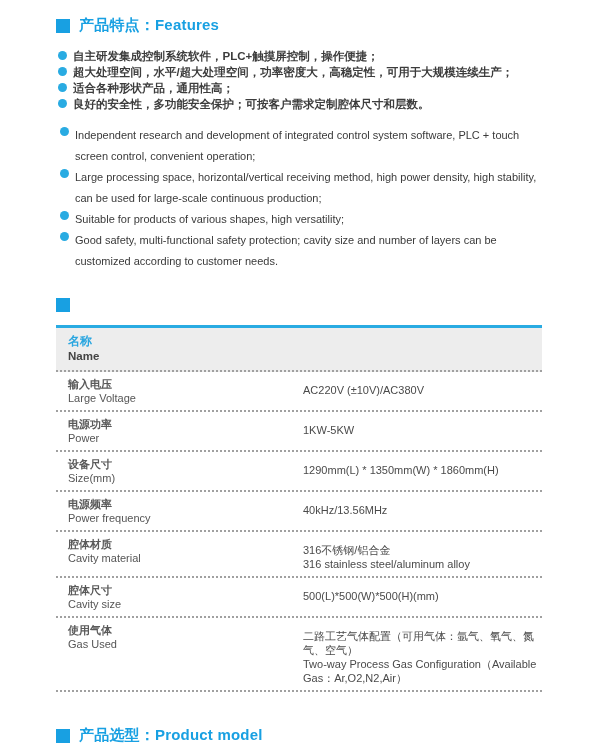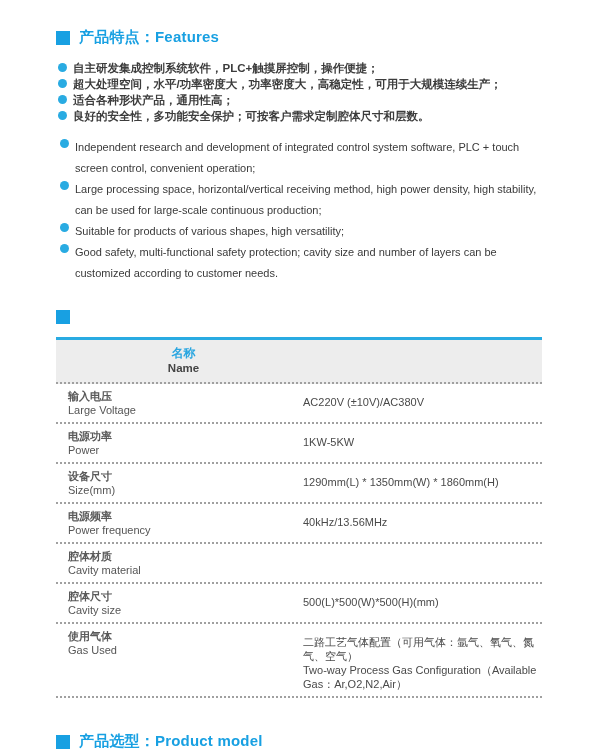--- a/index.html
+++ b/index.html
@@ -1,20 +1,20 @@
 <!DOCTYPE html>
 <html><head>
 <meta charset="utf-8">
 <style>
   * { margin:0; padding:0; box-sizing:border-box; }
   html,body { background:#ffffff; }
   body { font-family:"Liberation Sans","DejaVu Sans",sans-serif; color:#3f3f3f; }
   .page {
     width:576px; height:750px; background:#ffffff; overflow:hidden;
-    padding:28px 34px 10px 56px; position:relative;
+    padding:16px 34px 10px 56px; position:relative;
   }
   
   .sec-header { display:flex; align-items:center; margin-bottom:13px; }
   .sec-square { width:14px; height:14px; background:#18a0e2; margin-right:9px; flex-shrink:0; }
   .sec-title { color:#18a0e2; font-size:15px; font-weight:bold; letter-spacing:0.2px; }
 
   
   .bullets { list-style:none; }
   .bullets-cn { margin:0 0 13px 2px; }
   .bullets-en { margin:0 0 26px 4px; }
@@ -27,21 +27,21 @@
 
   
   .blue-bar { height:3px; background:#29abe2; }
   .thead { background:#ededed; display:flex; padding:6px 0 7px 0; }
   .h-cn { color:#2aa6e0; font-size:12px; font-weight:bold; line-height:15px; }
   .h-en { color:#444444; font-size:11.5px; font-weight:bold; line-height:14px; }
   .dotted { border-bottom:2px dotted #a0a0a0; }
 
   
   .tech-table { margin-bottom:34px; }
-  .tech-head-name { width:50%; padding-left:12px;text-align:center; }
+  .tech-head-name { width:50%; padding-left:12px; }
   .tech-head-spec { width:50%; padding-left:4px; }
   .trow { display:flex; padding:5px 0 5px 0; }
   .tname { width:50%; padding-left:12px; }
   .tval  { width:50%; padding-left:4px; padding-top:1px; }
   .tname .cn { font-size:11px; color:#5a5a5a; line-height:14px; font-weight:bold; }
   .tname .en { font-size:11px; color:#555555; line-height:14px; }
   .tval div { font-size:11px; color:#4a4a4a; line-height:14px; }
   .tval div:first-child { padding-top:5px; }
   .tval div:empty { display:none; }
 
@@ -66,21 +66,21 @@
 
   <ul class="bullets bullets-cn">
 
       <li class="bullet">
         <span class="dot"></span>
         <span>自主研发集成控制系统软件，PLC+触摸屏控制，操作便捷；</span>
       </li>
 
       <li class="bullet">
         <span class="dot"></span>
-        <span>超大处理空间，水平/功率密度大，功率密度大，高稳定性，可用于大规模连续生产；</span>
+        <span>超大处理空间，水平/超大处理空间，功率密度大，高稳定性，可用于大规模连续生产；</span>
       </li>
 
       <li class="bullet">
         <span class="dot"></span>
         <span>适合各种形状产品，通用性高；</span>
       </li>
 
       <li class="bullet">
         <span class="dot"></span>
         <span>良好的安全性，多功能安全保护；可按客户需求定制腔体尺寸和层数。</span>
@@ -166,20 +166,24 @@
             <div>40kHz/13.56MHz</div>
 
           </div>
         </div>
 
         <div class="trow dotted">
           <div class="tname">
             <div class="cn">腔体材质</div>
             <div class="en">Cavity material</div>
           </div>
+          <div class="tval">
+            <div>316不锈钢/铝合金</div>
+            <div>316 stainless steel/aluminum alloy</div>
+          </div>
         </div>
 
         <div class="trow dotted">
           <div class="tname">
             <div class="cn">腔体尺寸</div>
             <div class="en">Cavity size</div>
           </div>
           <div class="tval">
             <div>500(L)*500(W)*500(H)(mm)</div>
 

